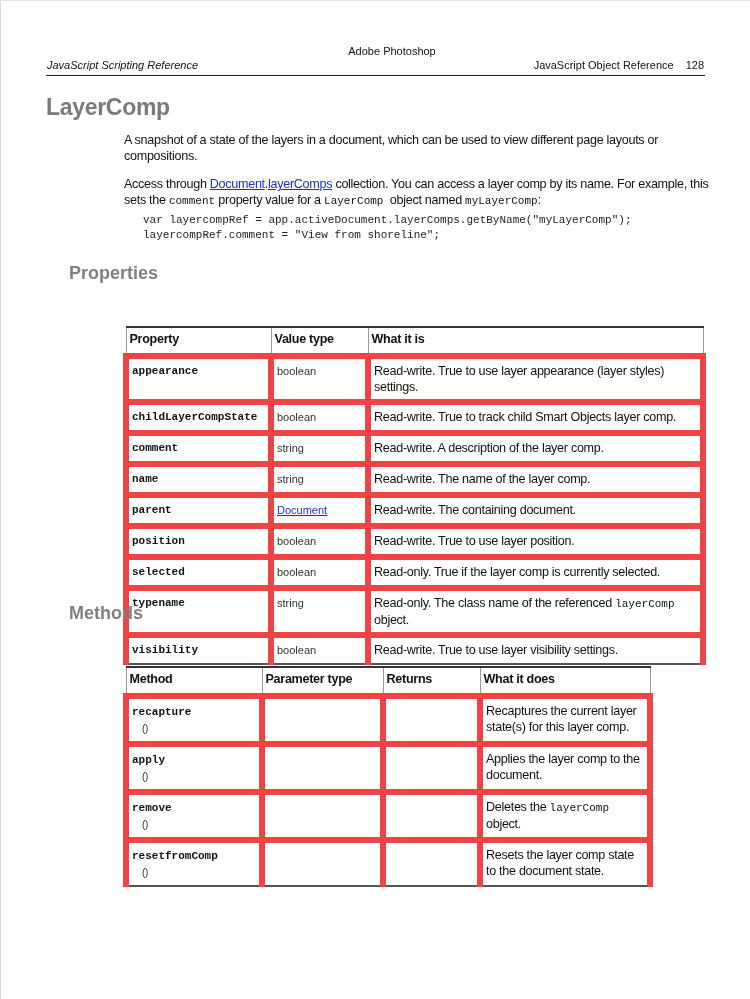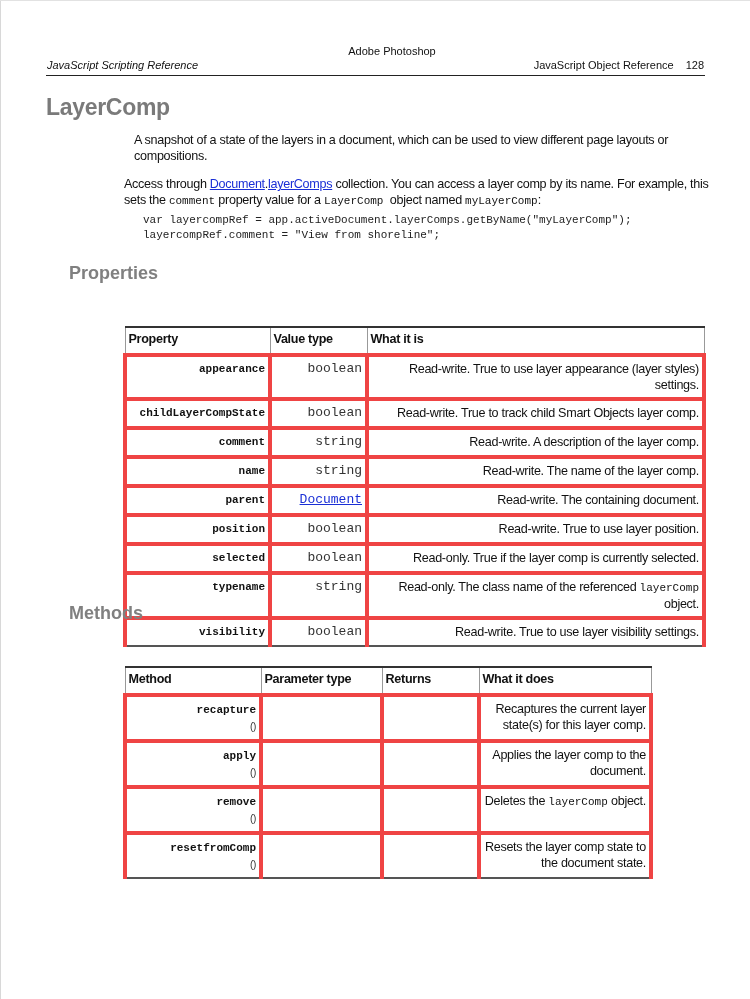--- a/index.html
+++ b/index.html
@@ -13,42 +13,42 @@
     .hdr-center { position: absolute; top: 45px; left: 17px; width: 750px; text-align: center;
       font-size: 11px; color: #111; }
     .hdr-left { position: absolute; top: 59px; left: 47px; font-size: 11px; font-style: italic; }
     .hdr-right { position: absolute; top: 59px; right: 46px; font-size: 11px; text-align: right; }
     .hdr-right .pg { margin-left: 12px; }
     .hdr-rule { position: absolute; top: 75px; left: 46px; width: 659px; height: 1px; background: #222; }
 
     .title { position: absolute; top: 94px; left: 46px; font-size: 23px; font-weight: bold; color: #7a7a7a; letter-spacing: -0.3px; }
 
     .para { position: absolute; left: 124px; width: 590px; font-size: 12.6px; line-height: 16px; letter-spacing: -0.3px; }
-    .p1 { top: 132px; margin-left: 10px; }
+    .p1 { top: 132px; }
     .p2 { top: 176px; }
     .para a { color: #1a2fd6; text-decoration: underline; }
     .mono { font-family: "Liberation Mono", monospace; font-size: 11px; letter-spacing: 0; }
 
     .code { position: absolute; top: 213px; left: 143px; font-family: "Liberation Mono", monospace;
       font-size: 11px; line-height: 15px; white-space: pre; color: #222; }
 
     .section { position: absolute; left: 69px; font-size: 18px; font-weight: bold; color: #808080; }
     .s-props { top: 263px; }
     .s-methods { top: 603px; }
 
     table { position: absolute; left: 123px; border-collapse: collapse; font-size: 12.6px; letter-spacing: -0.3px; margin-top: 32px; }
     table th { text-align: left; font-weight: bold; padding: 4px 3px; vertical-align: top; height: 17px;
       border-top: 2px solid #333; border-bottom: 1px solid #555; border-left: 1px solid #999; border-right: 1px solid #999; }
     table td { padding: 4px 3px 4px 3px; vertical-align: top; line-height: 16px;
-      border: 4px solid #ef4444; text-align: right; }
+      border: 6px solid #ef4444; }
     table tr:last-child td { border-bottom: 2px solid #555; }
     .t-props { top: 294px; width: 583px; }
     .t-methods { top: 634px; width: 530px; }
     .prop-name { font-family: "Liberation Mono", monospace; font-weight: bold; font-size: 11px; letter-spacing: 0; }
-    .vtype { font-family: Liberation Mono, monospace; font-size: 13px; letter-spacing: 0; color: #333; }
+    .vtype { font-family: Liberation Sans, sans-serif; font-size: 11px; letter-spacing: 0; color: #333; }
     .vtype a { color: #1a2fd6; text-decoration: underline; }
     .paren { font-family: "Liberation Sans", sans-serif; font-size: 10px; margin-left: 10px; display: block; margin-top: 1px; color: #333; }
     .t-props td { height: 17px; }
     .t-methods td { height: 32px; }
   </style>
 </head>
 <body>
 
 <div class="page-edge"></div>
 <div class="page-edge-top"></div>

